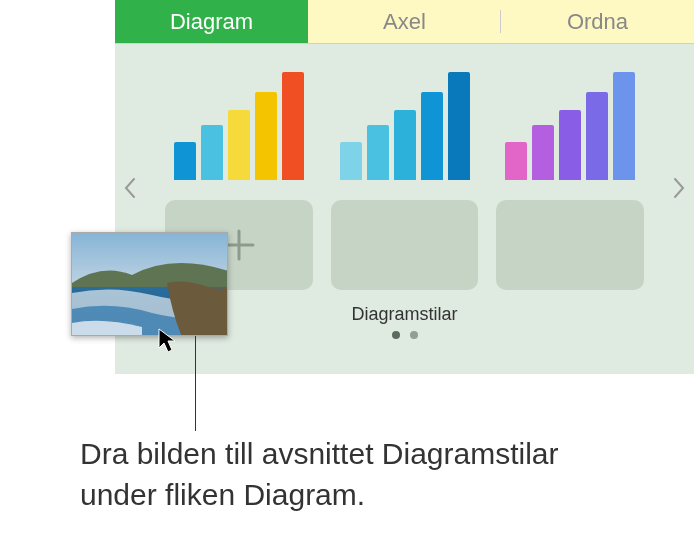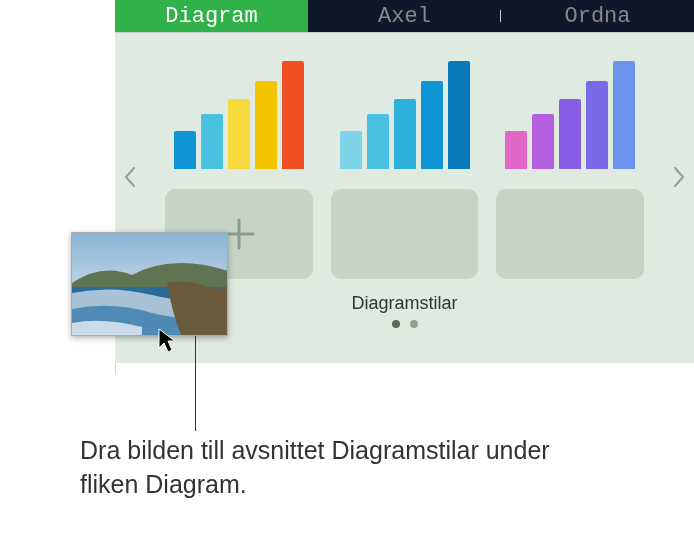--- a/index.html
+++ b/index.html
@@ -11,24 +11,23 @@
       position: relative;
     }
     .panel {
       position: absolute;
       left: 115px;
       top: 0;
       width: 579px;
     }
     .tabs {
       display: flex;
-      height: 33px;
-      background: #0f172a;
+      height: 44px;
+      background: #fef9c3;
       border-bottom: 1px solid #d0d0d0;
-      font-family: Liberation Mono, monospace;
     }
     .tab {
       flex: 1;
       display: flex;
       align-items: center;
       justify-content: center;
       font-size: 22px;
       color: #888;
       position: relative;
       cursor: pointer;
@@ -150,21 +149,21 @@
       left: 195px;
       top: 336px;
       width: 1px;
       height: 95px;
       background: #333;
     }
     .caption {
       position: absolute;
       left: 80px;
       top: 434px;
-      font-size: 25px;
+      font-size: 30px;
       color: #333;
       line-height: 1.35;
       max-width: 520px;
     }
   </style>
 </head>
 <body>
 
 <div class="border-left"></div>
 

